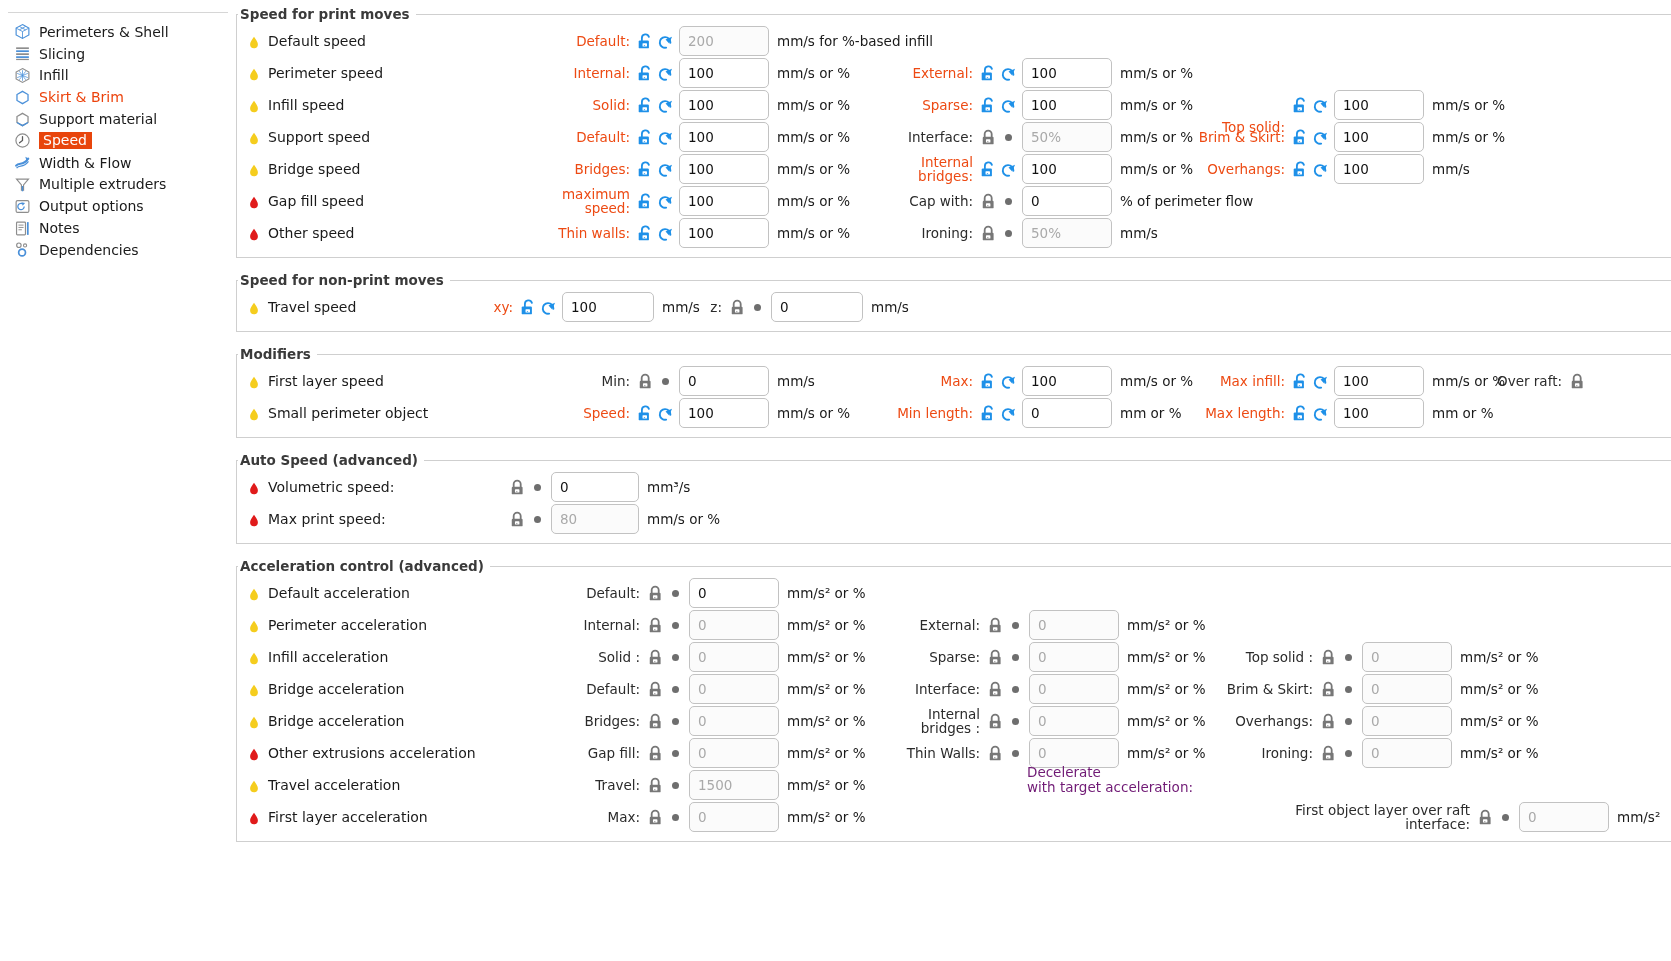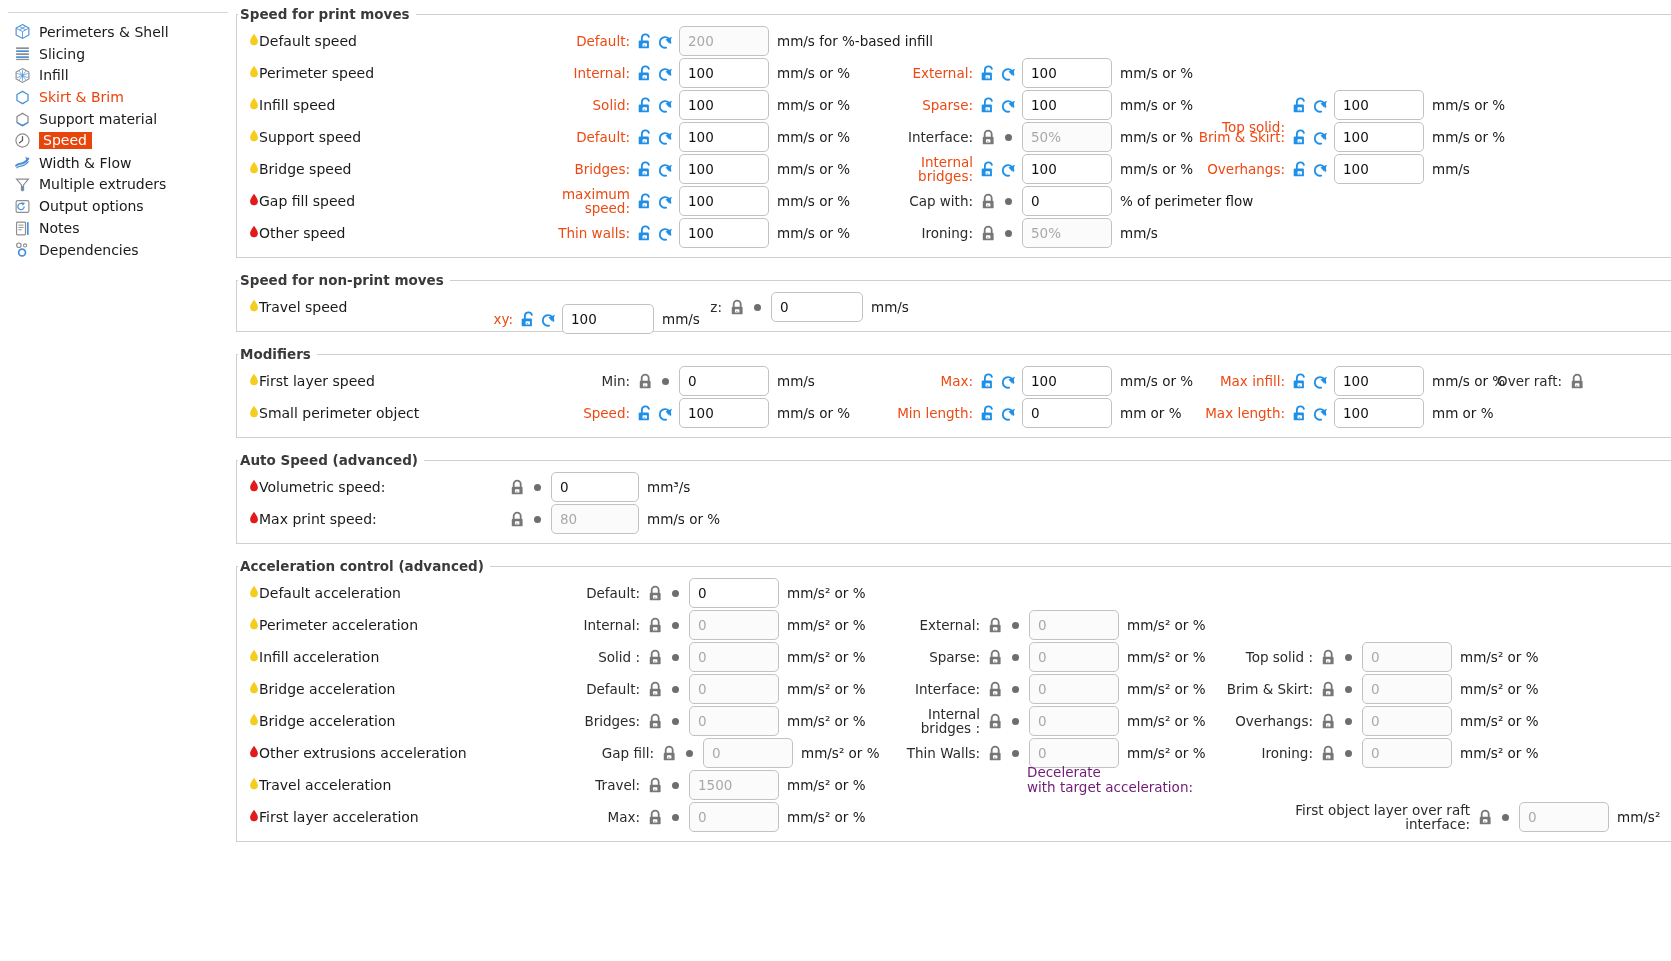--- a/index.html
+++ b/index.html
@@ -72,21 +72,21 @@
   }
 
   .row {
     display: flex; align-items: center;
     height: 32px;
     white-space: nowrap;
   }
 
   
   .opt {
-    display: flex; align-items: flex-start; 
+    display: flex; align-items: flex-end; gap: 9px;
     width: 290px; flex: 0 0 290px;
     padding-left: 12px;
   }
   .bullet { width: 10px; height: 13px; flex: 0 0 10px; display:block; }
   .opt-label { font-size: 14px; }
 
   
   .fg { display: flex; align-items: center; }
   .fg-label {
     text-align: right; font-size: 13.5px;
@@ -665,21 +665,21 @@
             <div class="row">
               <div class="opt" style="width: 248px; flex: 0 0 248px;">
                 <span>
                   <svg class="bullet" viewBox="0 0 10 14" xmlns="http://www.w3.org/2000/svg">
                     <path d="M5 0.8 C7.4 4.2 9.2 6.6 9.2 9.0 A4.2 4.2 0 0 1 0.8 9.0 C0.8 6.6 2.6 4.2 5 0.8 Z" fill="#f5cd1e"></path>
                   </svg>
                 </span>
                 <span class="opt-label">Travel speed</span>
               </div>
               <div style="position: relative; flex: 1 1 0%; height: 32px;">
-                <div class="fg" style="position: absolute; left: 7px; top: 12px; height: 32px; justify-content: flex-end;">
+                <div class="fg" style="position: absolute; left: 7px; top: 0px; height: 32px; justify-content: flex-end;">
                   <div class="fg-label orange" style="width: 28px;">xy:</div>
                   <div class="icons">
                     <span>
                       <svg class="ico" viewBox="0 0 16 16" width="17" height="17" xmlns="http://www.w3.org/2000/svg">
                         <path d="M4.6 7.0 V4.6 a3.4 3.4 0 0 1 6.6 -1.0" fill="none" stroke="#1e90e8" stroke-width="1.7" stroke-linecap="round"></path>
                         <rect x="1.6" y="7.0" width="9.6" height="7.4" rx="1.1" fill="#1e90e8"></rect>
                         <rect x="5.2" y="9.6" width="4.2" height="3.2" rx="0.6" fill="#ffffff"></rect>
                         <path d="M6.2 11.2 l1.6 0 l-0.8 1.1 z" fill="#1e90e8"></path>
                       </svg>
                     </span>
@@ -1198,21 +1198,21 @@
             <div class="row">
               <div class="opt" style="width: 290px; flex: 0 0 290px;">
                 <span>
                   <svg class="bullet" viewBox="0 0 10 14" xmlns="http://www.w3.org/2000/svg">
                     <path d="M5 0.8 C7.4 4.2 9.2 6.6 9.2 9.0 A4.2 4.2 0 0 1 0.8 9.0 C0.8 6.6 2.6 4.2 5 0.8 Z" fill="#e01b1b"></path>
                   </svg>
                 </span>
                 <span class="opt-label">Other extrusions acceleration</span>
               </div>
               <div style="position: relative; flex: 1 1 0%; height: 32px;">
-                <div class="fg" style="position: absolute; left: 24px; top: 0px; height: 32px;">
+                <div class="fg" style="position: absolute; left: 10px; top: 0px; height: 32px;">
                   <div class="fg-label gray" style="width: 110px;">Gap fill:</div>
                   <div class="icons">
                     <span>
                       <svg class="ico" viewBox="0 0 16 16" width="17" height="17" xmlns="http://www.w3.org/2000/svg">
                         <path d="M4.4 7.2 V4.8 a3.3 3.3 0 0 1 6.6 0 V7.2" fill="none" stroke="#777777" stroke-width="1.7" stroke-linecap="round"></path>
                         <rect x="2.6" y="7.2" width="10.2" height="7.2" rx="1.1" fill="#777777"></rect>
                         <rect x="5.6" y="9.7" width="4.2" height="3.1" rx="0.6" fill="#ffffff"></rect>
                         <path d="M6.6 11.2 l1.6 0 l-0.8 1.1 z" fill="#777777"></path>
                       </svg>
                     </span>

